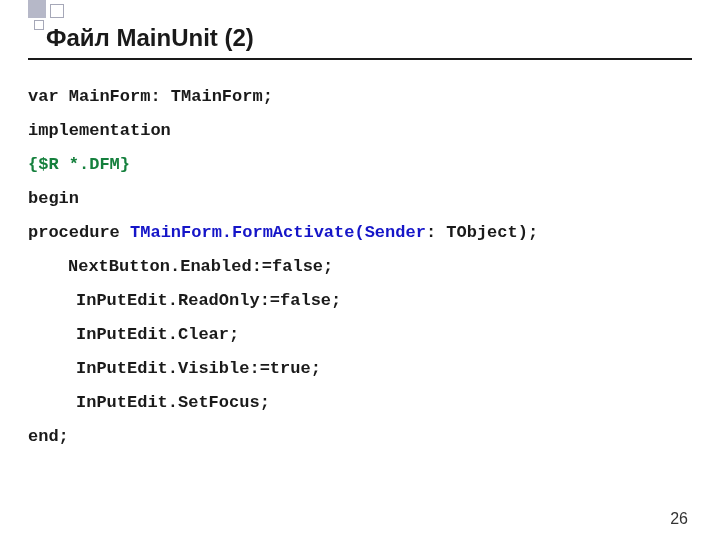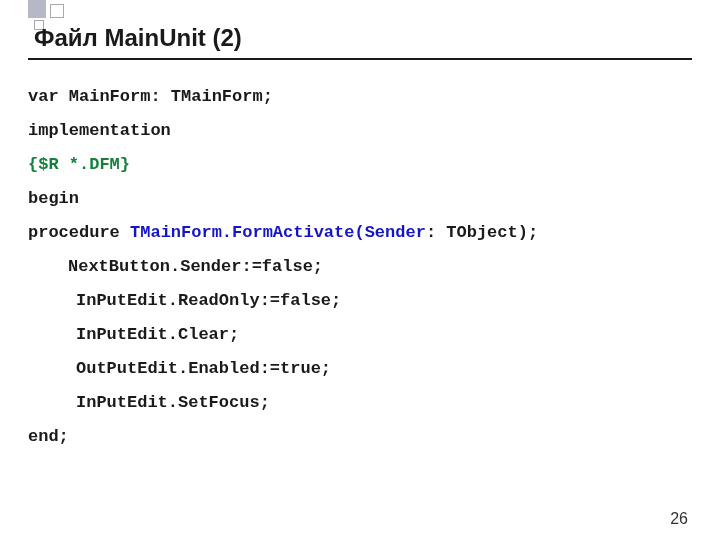--- a/index.html
+++ b/index.html
@@ -47,21 +47,21 @@
       top: 24px;
       left: 28px;
       right: 28px;
       border-bottom: 2px solid #1a1a1a;
       padding-bottom: 6px;
     }
     .title {
       font-size: 24px;
       font-weight: bold;
       color: #1a1a1a;
-      margin-left: 6px;
+      margin-left: 18px;
     }
     .code-block {
       position: absolute;
       top: 80px;
       left: 28px;
       right: 28px;
       font-family: "Courier New", Courier, monospace;
       font-size: 17px;
       font-weight: bold;
       line-height: 2.0;
@@ -92,21 +92,21 @@
 <div class="title-wrap">
   <div class="title">Файл MainUnit (2)</div>
 </div>
 
 <div class="code-block">
   <div class="code-line">var MainForm: TMainForm;</div>
   <div class="code-line">implementation</div>
   <div class="code-line directive">{$R *.DFM}</div>
   <div class="code-line">begin</div>
   <div class="code-line"><span>procedure </span><span class="procname">TMainForm.FormActivate(Sender</span><span>: TObject);</span></div>
-  <div class="code-line indent1">NextButton.Sender:=false;</div>
+  <div class="code-line indent1">NextButton.Enabled:=false;</div>
   <div class="code-line indent2">InPutEdit.ReadOnly:=false;</div>
   <div class="code-line indent2">InPutEdit.Clear;</div>
-  <div class="code-line indent2">OutPutEdit.Enabled:=true;</div>
+  <div class="code-line indent2">InPutEdit.Visible:=true;</div>
   <div class="code-line indent2">InPutEdit.SetFocus;</div>
   <div class="code-line">end;</div>
 </div>
 
 <div class="page-num">26</div>
 
 </body></html>

